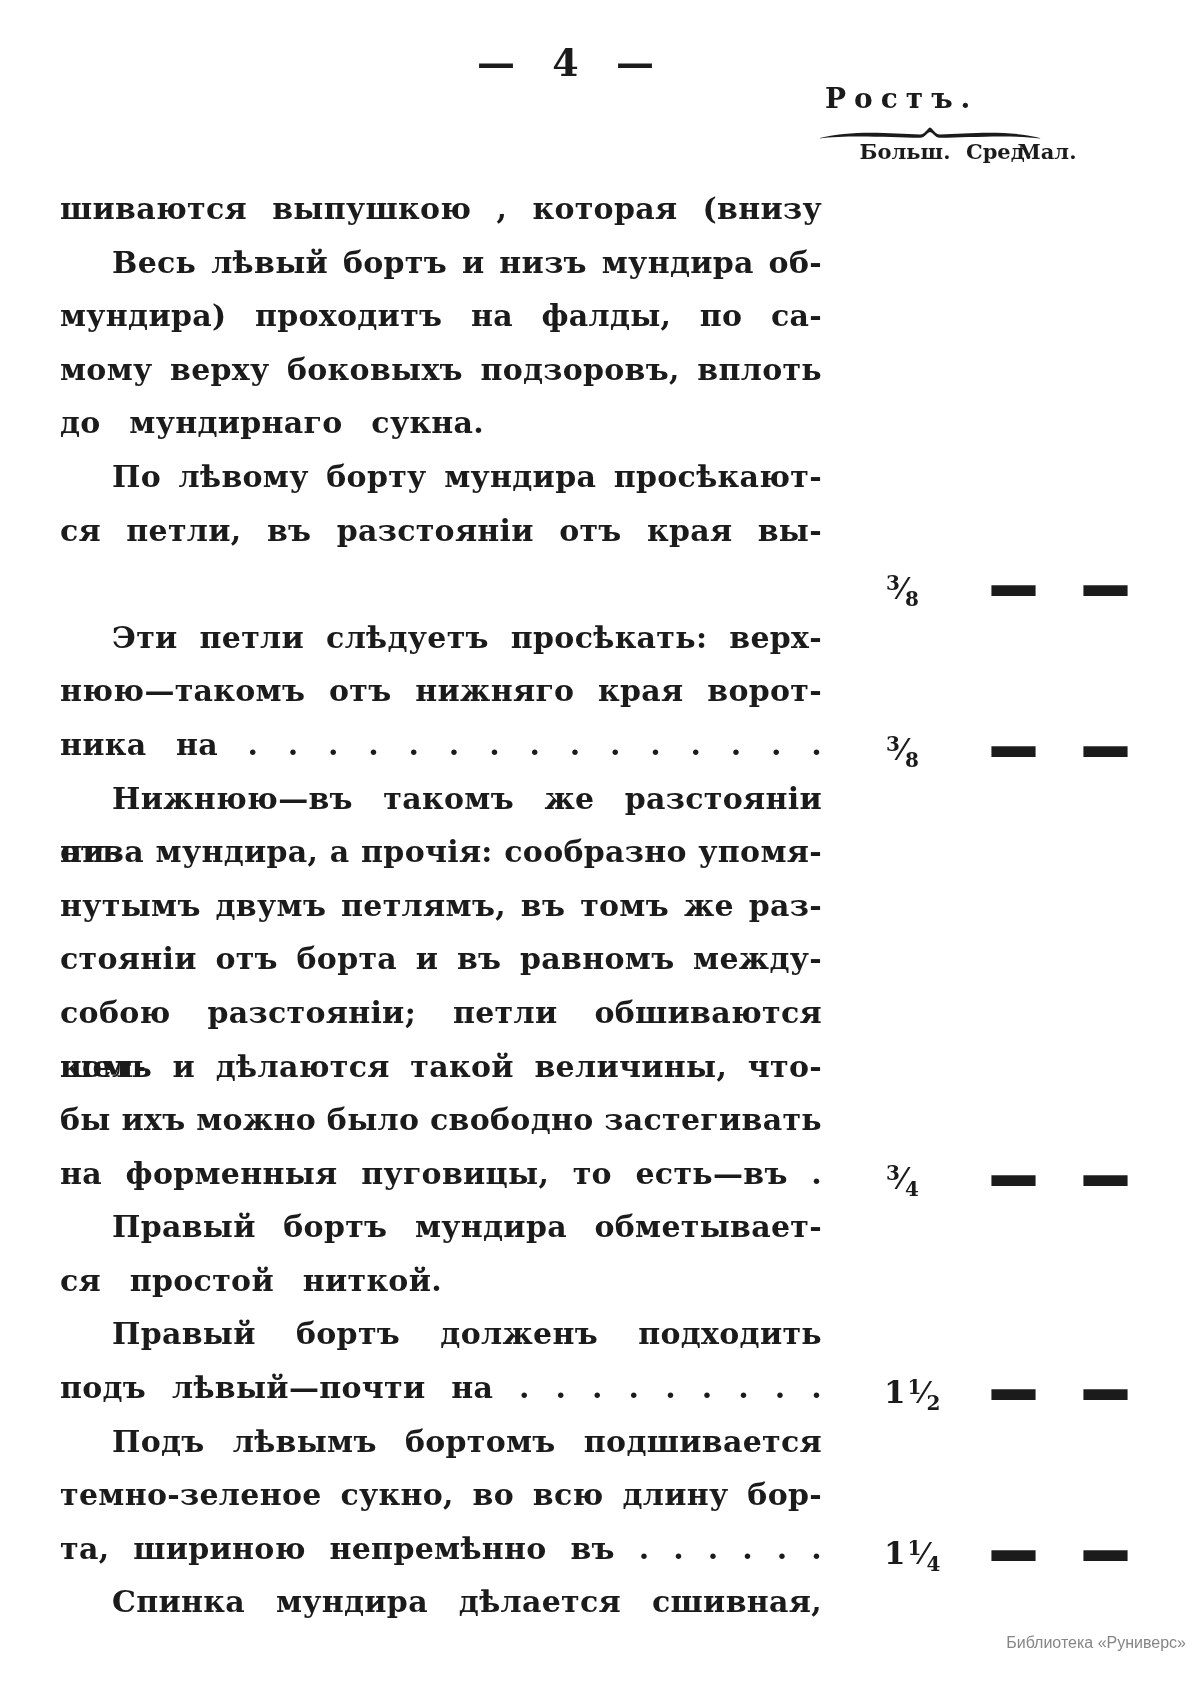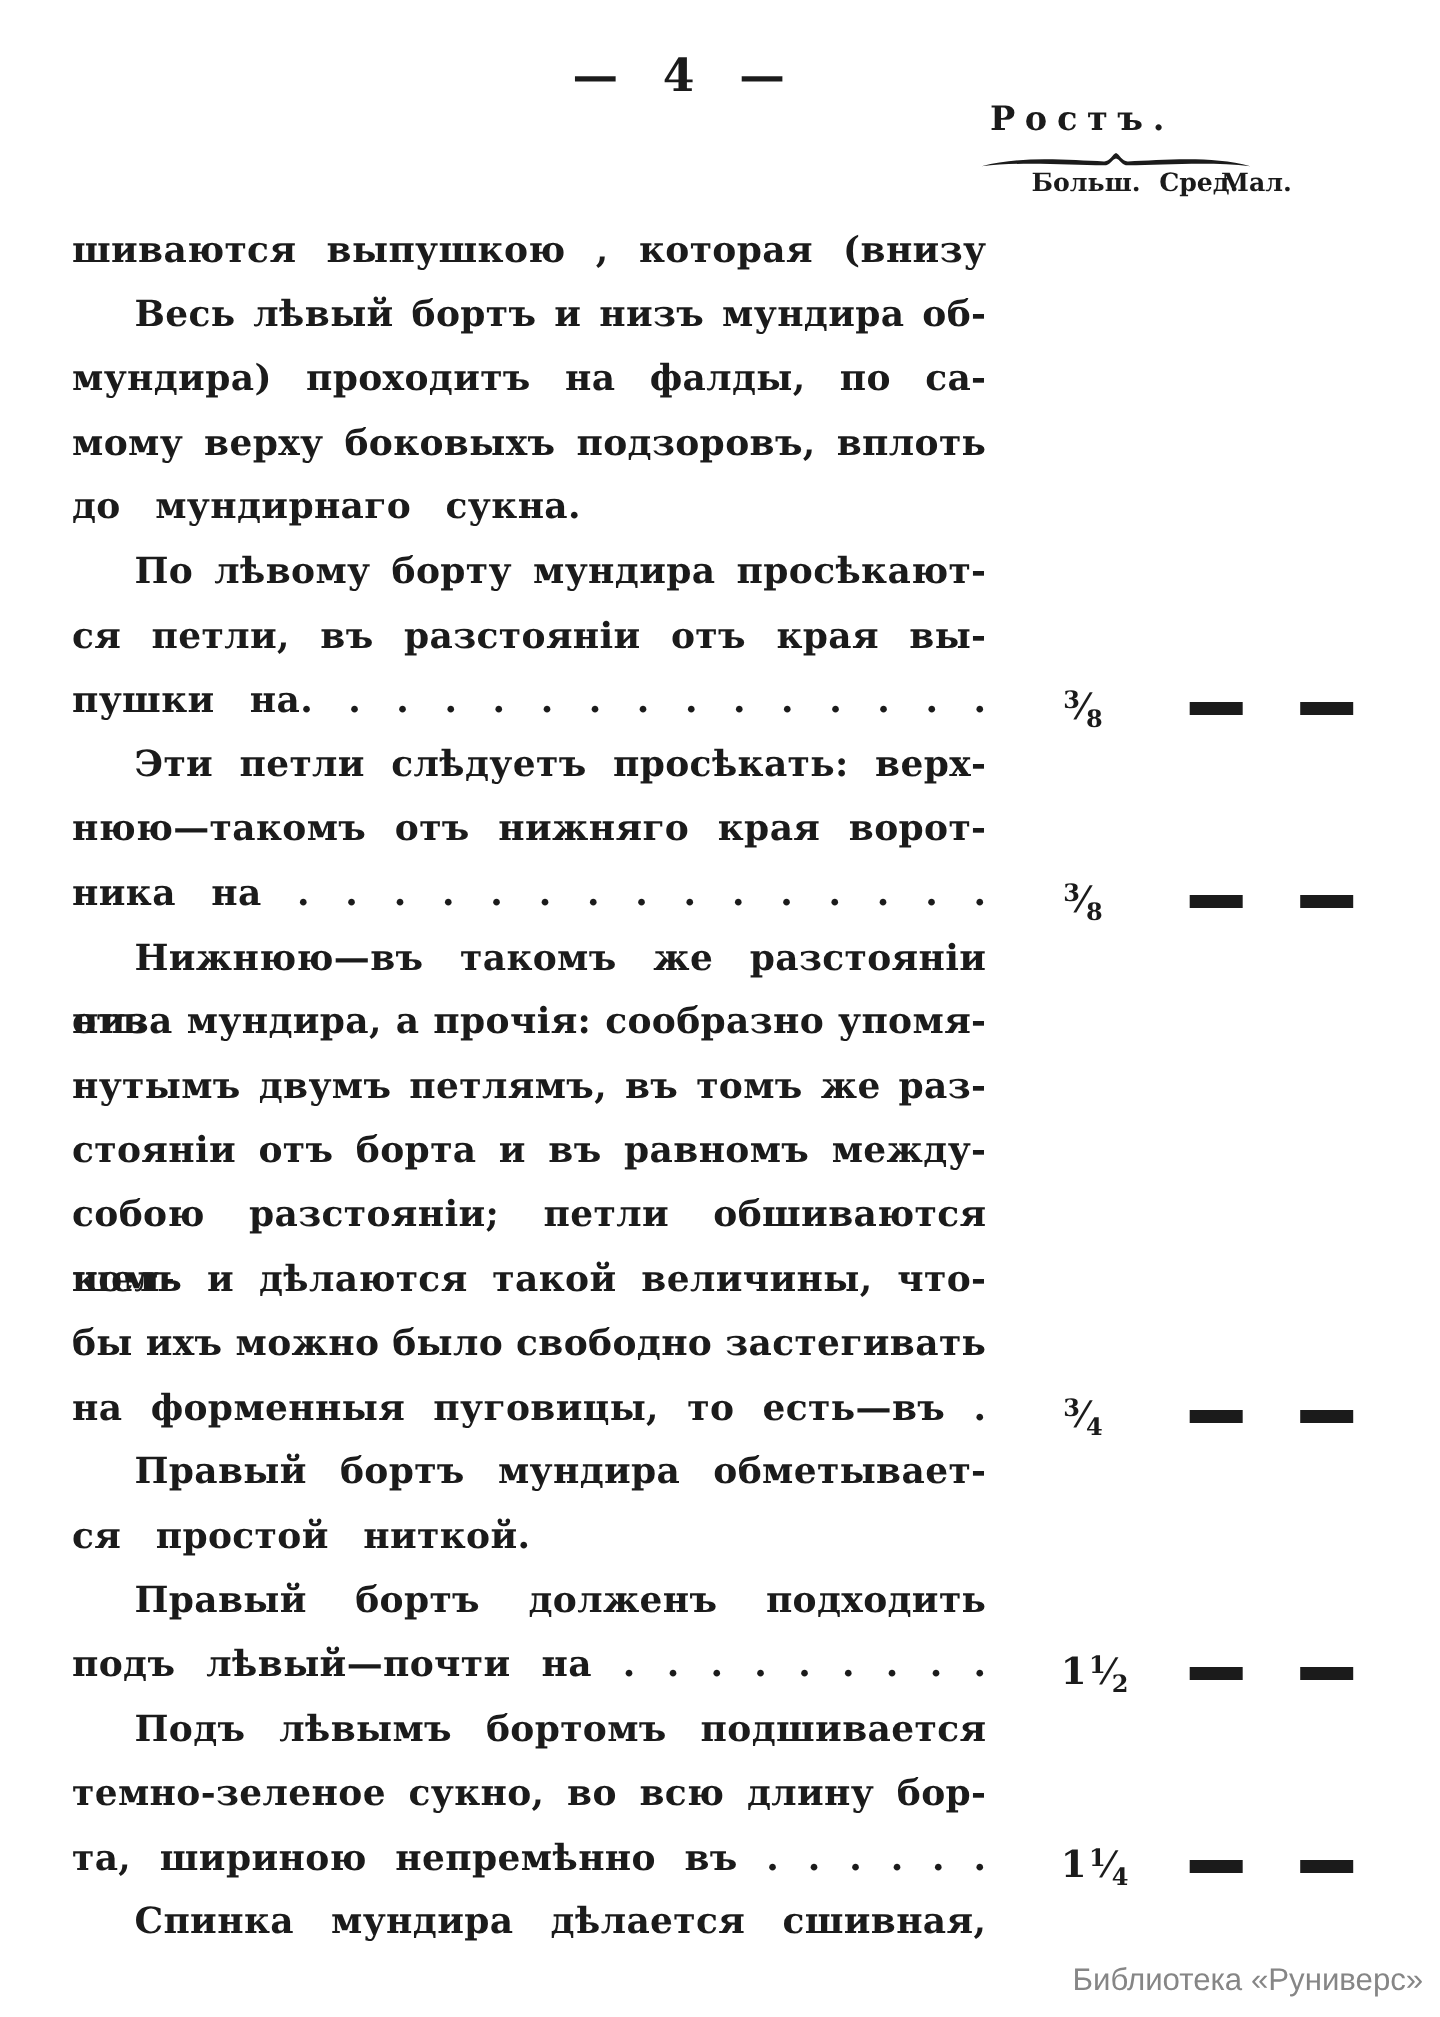--- a/index.html
+++ b/index.html
@@ -71,21 +71,21 @@
   .mdash.sred { left: 911px; }
   .mdash.mal  { left: 1003px; }
 
   
   .watermark {
     position: absolute;
     right: 14px; top: 1634px; width: 400px;
     text-align: right;
     font-family: "Liberation Sans", "DejaVu Sans", sans-serif;
     font-weight: 400;
-    font-size: 26px;
+    font-size: 16px;
     color: #868686;
   }
 </style>
 </head>
 <body>
 
 <div class="sheet">
 
   <div class="page-number">— 4 —</div>
 
@@ -127,21 +127,20 @@
   </div>
       <div class="line">
     <div class="text indent justify">По лѣвому борту мундира просѣкают-</div>
 
   </div>
       <div class="line">
     <div class="text justify">ся петли, въ разстояніи отъ края вы-</div>
 
   </div>
       <div class="line">
-    <div class="text justify">пушки на. . . . . . . . . . . . . . .</div>
     <div class="meas">
       <span class="frac"><span class="fr-w"></span><span class="fr-n">3</span><span class="fr-sl">⁄</span><span class="fr-d">8</span></span>
       <span class="mdash sred"><span class="bar">—</span></span>
       <span class="mdash mal"><span class="bar">—</span></span>
     </div>
   </div>
       <div class="line">
     <div class="text indent justify">Эти петли слѣдуетъ просѣкать: верх-</div>
 
   </div>

